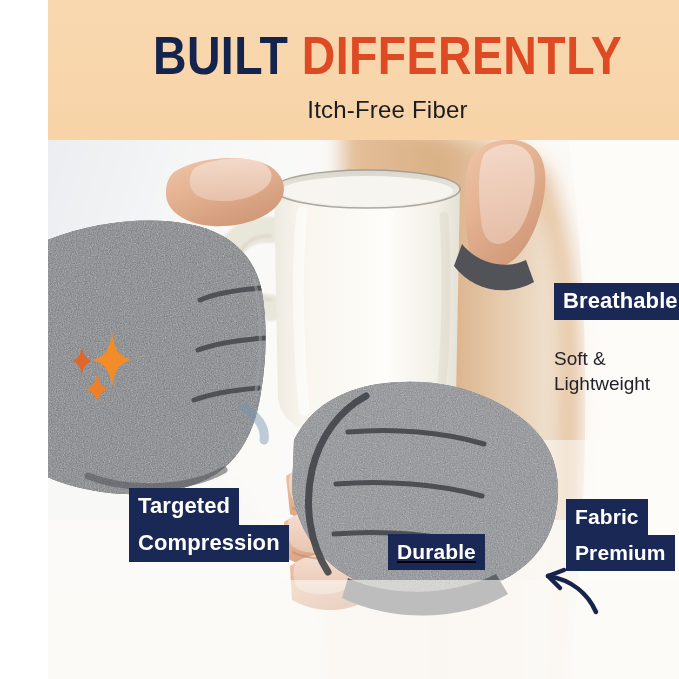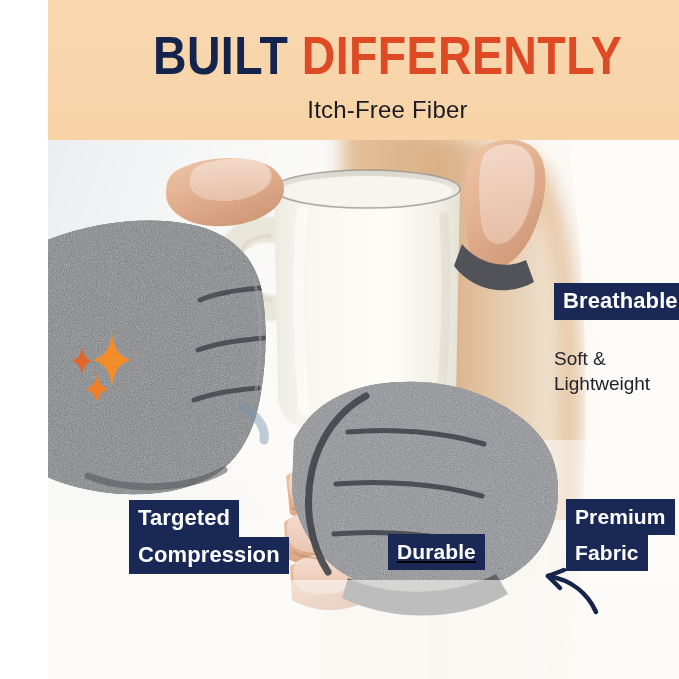--- a/index.html
+++ b/index.html
@@ -106,21 +106,21 @@
     margin: 0;
     padding-top: 26px;
     font-size: 19px;
     line-height: 25px;
     color: #22222a;
     font-weight: 400;
     white-space: pre-line;
   }
 
   #callout-breathable { left: 506px; top: 283px; }
-  #callout-targeted   { left: 81px;  top: 500px; }
+  #callout-targeted   { left: 81px;  top: 488px; }
   #callout-durable    { left: 340px; top: 534px; text-decoration: underline; }
   #callout-premium    { left: 518px; top: 499px; }
 
   .sparkles {
     position: absolute;
     left: 22px;
     top: 188px;
     z-index: 11;
   }
   .arrow-mark {
@@ -418,18 +418,18 @@
   </div>
 
   <div class="callout" id="callout-durable">
     <div class="badge-lines">
       <span class="badge sm">Durable</span>
     </div>
   </div>
 
   <div class="callout" id="callout-premium">
     <div class="badge-lines">
+      <span class="badge sm">Fabric</span>
       <span class="badge sm">Premium</span>
-      <span class="badge sm">Fabric</span>
     </div>
   </div>
 
 </div>
 
 </body></html>

